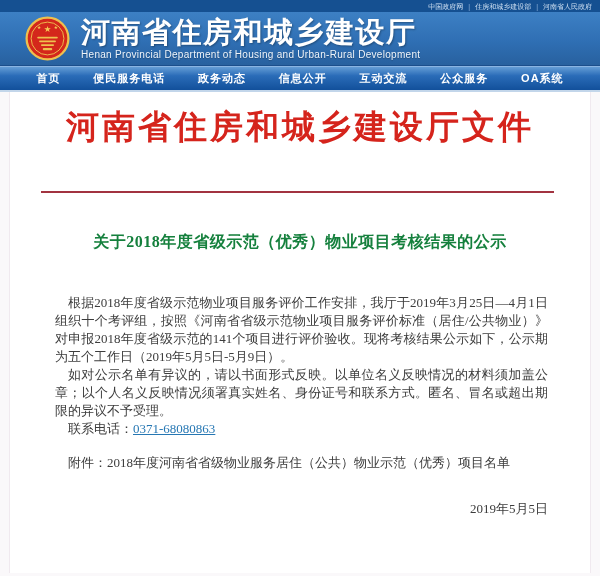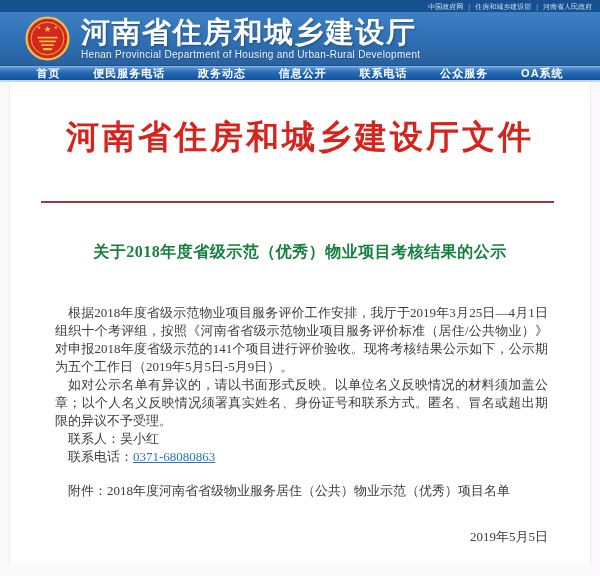--- a/index.html
+++ b/index.html
@@ -47,21 +47,21 @@
     color: #eef4fb;
     font-size: 10px;
     font-weight: normal;
     letter-spacing: 0.3px;
     margin-top: 1px;
     text-shadow: 0 1px 1px rgba(0,0,0,0.25);
   }
 
   
   .main-nav {
-    height: 16px;
+    height: 26px;
     background: linear-gradient(180deg, #649dd6 0%, #2a6cb8 38%, #12509b 100%);
     border-top: 1px solid #8ab4e2;
     border-bottom: 2px solid #c3d6ea;
     display: flex;
     align-items: center;
     justify-content: space-around;
     padding: 0 20px;
   }
   .nav-item {
     color: #ffffff;
@@ -72,21 +72,21 @@
     white-space: nowrap;
   }
 
   
   .page {
     height: 481px;
     margin: 0 9px;
     background: #ffffff;
     border-left: 1px solid #f0e9ef;
     border-right: 1px solid #f0e9ef;
-    padding-top: 36px;
+    padding-top: 16px;
   }
   .masthead {
     text-align: center;
     font-family: "Liberation Serif", "DejaVu Serif", serif;
     font-weight: bold;
     font-size: 33px;
     letter-spacing: 3px;
     color: #d5241c;
     line-height: 1.2;
   }
@@ -149,35 +149,34 @@
     <div class="cn">河南省住房和城乡建设厅</div>
     <div class="en">Henan Provincial Department of Housing and Urban-Rural Development</div>
   </div>
 </div>
 
 <div class="main-nav">
   <div class="nav-item">首页</div>
   <div class="nav-item">便民服务电话</div>
   <div class="nav-item">政务动态</div>
   <div class="nav-item">信息公开</div>
-  <div class="nav-item">联系电话</div>
+  <div class="nav-item">互动交流</div>
   <div class="nav-item">公众服务</div>
   <div class="nav-item">OA系统</div>
 </div>
 
 <div class="page">
   <div class="masthead">河南省住房和城乡建设厅文件</div>
   <div class="red-rule"></div>
   <div class="doc-title">关于2018年度省级示范（优秀）物业项目考核结果的公示</div>
 
   <div class="doc-body">
     <p>根据2018年度省级示范物业项目服务评价工作安排，我厅于2019年3月25日—4月1日组织十个考评组，按照《河南省省级示范物业项目服务评价标准（居住/公共物业）》对申报2018年度省级示范的141个项目进行评价验收。现将考核结果公示如下，公示期为五个工作日（2019年5月5日-5月9日）。</p>
     <p>如对公示名单有异议的，请以书面形式反映。以单位名义反映情况的材料须加盖公章；以个人名义反映情况须署真实姓名、身份证号和联系方式。匿名、冒名或超出期限的异议不予受理。</p>
 
-    <div class="contact-line"><span>联系人：</span><span>吴小红</span></div>
 
     <div class="contact-line"><span>联系电话：</span><a class="phone-link">0371-68080863</a></div>
 
     <div class="attachment">附件：2018年度河南省省级物业服务居住（公共）物业示范（优秀）项目名单</div>
 
     <div class="doc-date">2019年5月5日</div>
   </div>
 </div>
 
 </body></html>

